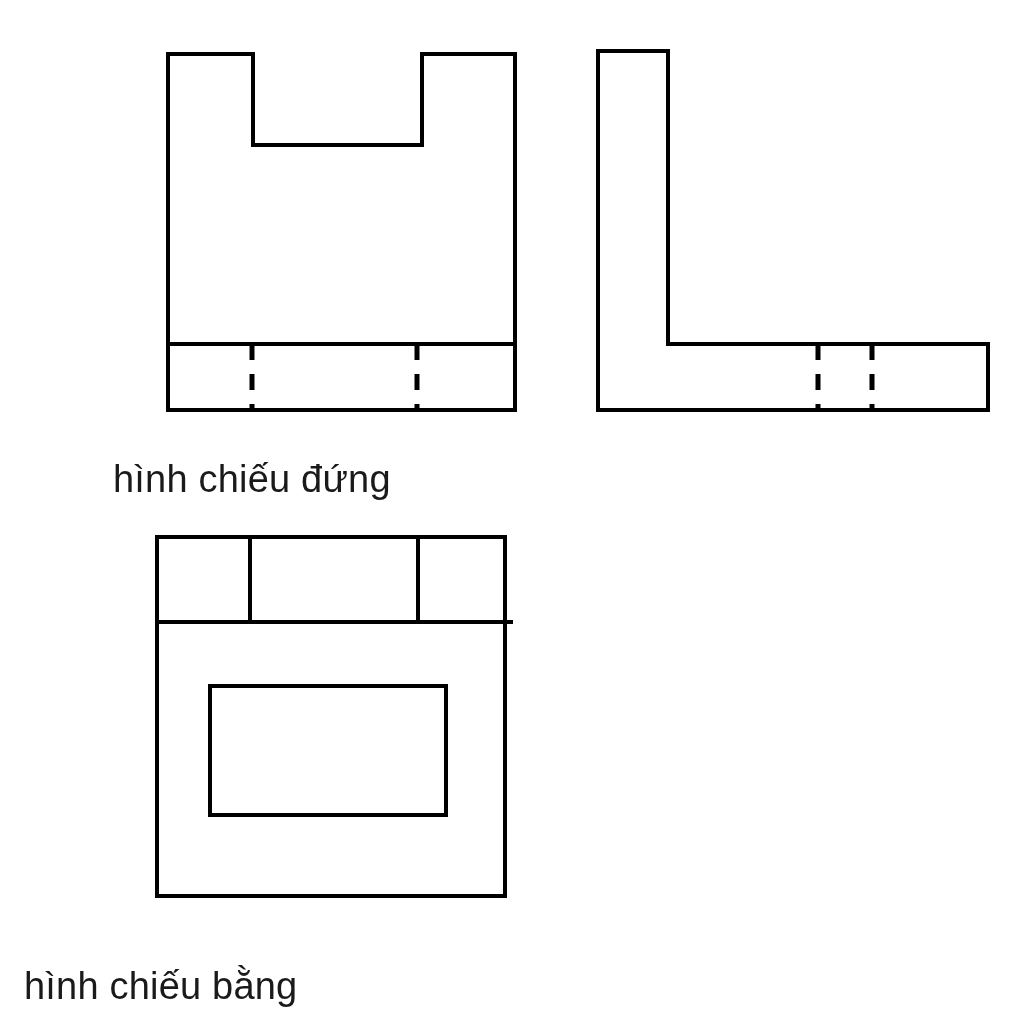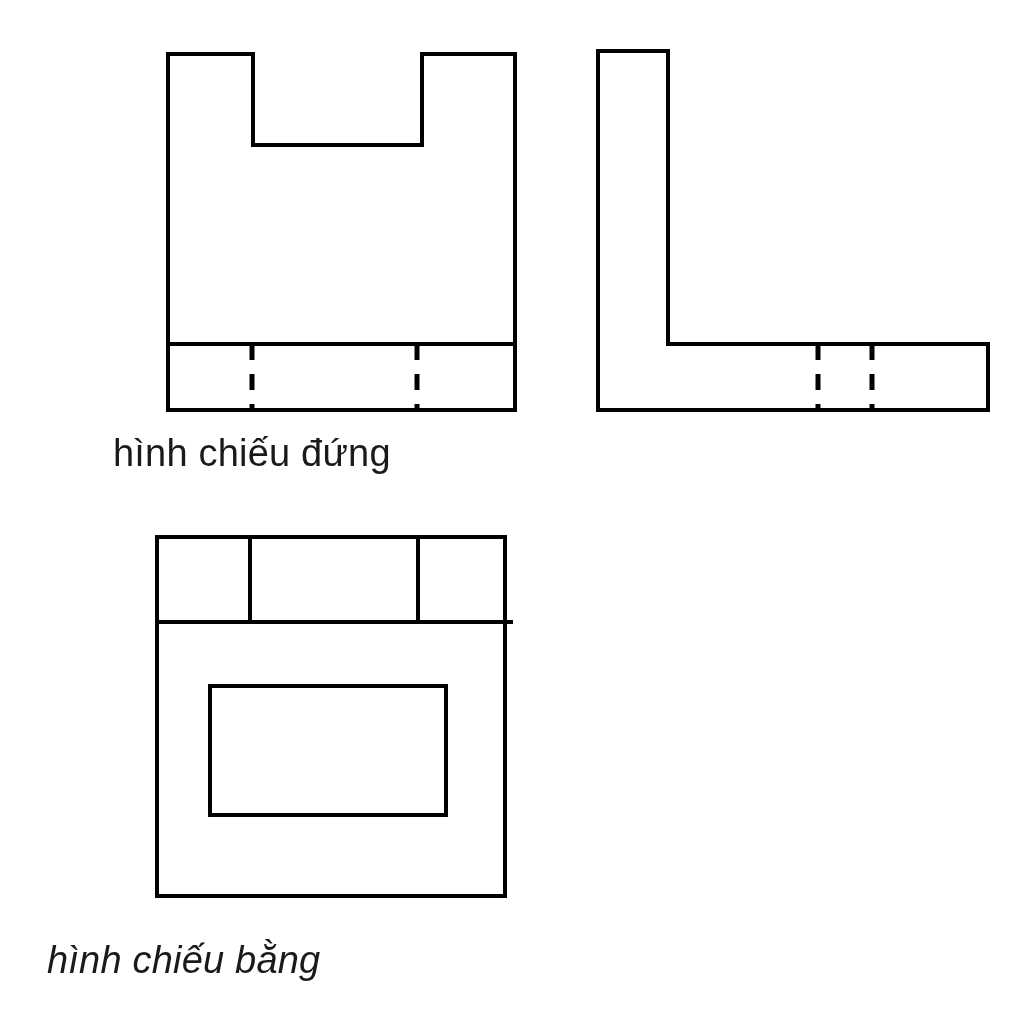--- a/index.html
+++ b/index.html
@@ -32,24 +32,25 @@
   }
   .view-label {
     position: absolute;
     color: #1a1a1a;
     font-family: "Liberation Sans", "DejaVu Sans", sans-serif;
     font-size: 38px;
     font-weight: 400;
     line-height: 1;
     white-space: nowrap;
     letter-spacing: 0.2px;
+    margin-top: 26px;
   }
   #label-front { left: 113px; top: 434px; }
   #label-side  { left: 583px; top: 439px; }
-  #label-top   { left: 47px;  top: 941px; font-style: italic; }
+  #label-top   { left: 24px;  top: 941px; }
 </style>
 </head>
 <body>
 
 <div class="canvas-wrap">
 
   <svg class="drawing" viewBox="0 0 1024 1021" xmlns="http://www.w3.org/2000/svg">
 
     <g>
       <path d="M168,54 L253,54 L253,145 L422,145 L422,54 L515,54 L515,410 L168,410 Z" fill="#ffffff" stroke="#000000" stroke-width="4" stroke-linejoin="miter" stroke-linecap="square"></path>

